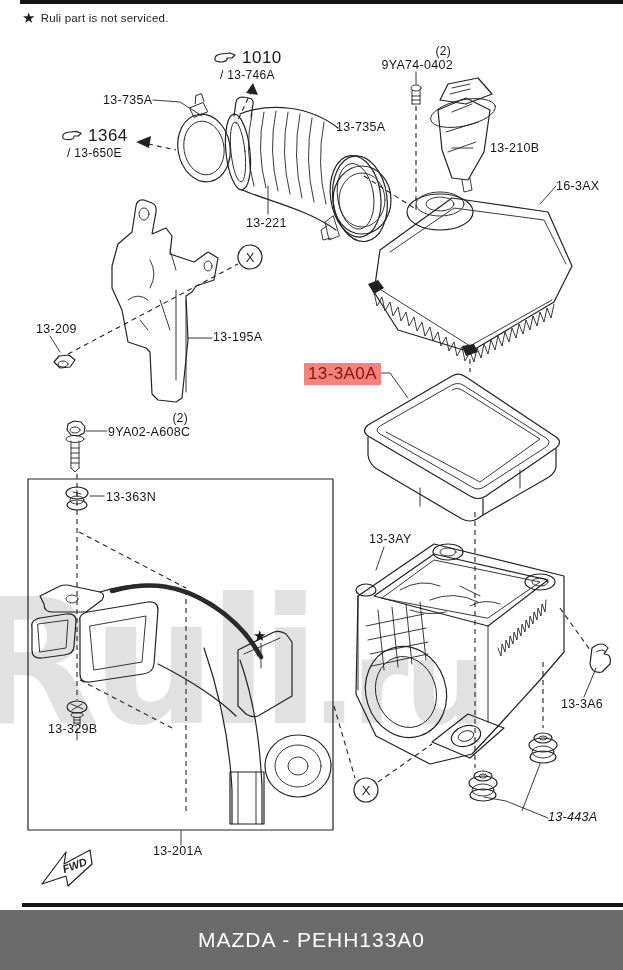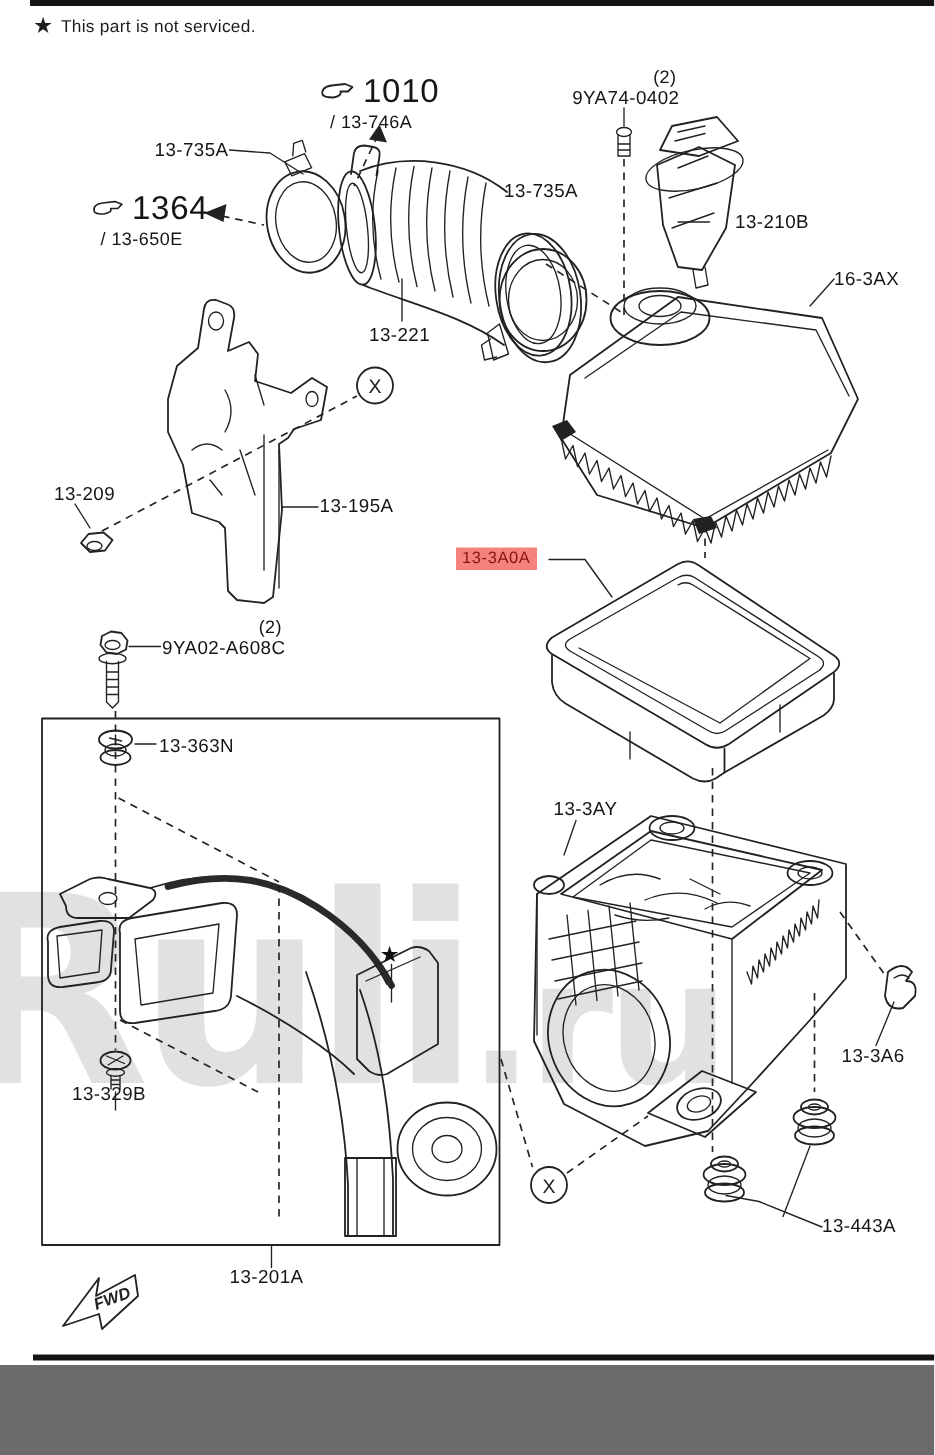--- a/index.html
+++ b/index.html
@@ -18,40 +18,40 @@
   svg.art{position:absolute;left:0;top:0;z-index:1;}
   .ln{fill:none;stroke:#222;stroke-width:1.2;stroke-linejoin:round;stroke-linecap:round;}
   .thin{stroke-width:.9;}
   .dsh{fill:none;stroke:#222;stroke-width:1.1;stroke-dasharray:5 4;stroke-linecap:butt;}
   .band{fill:none;stroke:#2a2a2a;stroke-width:4.5;stroke-linecap:round;}
   .blk{fill:#222;stroke:none;}
   .sym{font-family:"Liberation Sans",sans-serif;}
   .lbl{position:absolute;z-index:2;font-size:12.5px;letter-spacing:.3px;color:#161616;white-space:nowrap;}
   .lbl .qty{display:block;text-align:right;padding-right:2px;font-size:12px;}
   .lbl .sub{display:block;font-size:12px;}
-  .lbl-big{font-size:22px;letter-spacing:.5px;}
+  .lbl-big{font-size:17px;letter-spacing:.5px;}
   .lbl-row{display:flex;align-items:center;gap:4px;}
   .clampicon{flex:0 0 auto;}
-  .hl{background:#f4837c;color:#8c1210;padding:1px 4px 2px 4px;font-size:11px;letter-spacing:.4px;}
+  .hl{background:#f4837c;color:#8c1210;padding:1px 4px 2px 4px;font-size:17px;letter-spacing:.4px;}
   .ralign{text-align:right;}
   .footer{position:absolute;left:0;right:0;bottom:0;height:60px;background:#6b6b6b;z-index:3;
           display:flex;align-items:center;justify-content:center;gap:30px;}
   .footer span{color:#fff;font-size:21px;letter-spacing:1px;}
   .botline{position:absolute;left:22px;right:0;top:903px;height:4px;background:#141414;z-index:3;}
 </style>
 </head>
 <body>
 
 <div class="stage">
 
   <div class="topbar"></div>
 
   <div class="note">
     <span class="star">★</span>
-    <span>This part is not serviced.</span>
+    <span>Ruli part is not serviced.</span>
   </div>
 
   <div class="wm">
     <span class="big">Ruli</span><span class="small">.ru</span>
   </div>
 
   <svg class="art" width="623" height="910" viewBox="0 0 623 910">
 
     <g>
       <path class="ln" d="M234,116 l2,-14 q1,-5 7,-5 l6,1 q5,1 4,6 l-2,13"></path>
@@ -328,19 +328,20 @@
   <div class="lbl" style="left:106px;top:490px;">13-363N</div>
 
   <div class="lbl" style="left:369px;top:532px;">13-3AY</div>
 
   <div class="lbl" style="left:561px;top:697px;">13-3A6</div>
 
   <div class="lbl" style="left:48px;top:722px;">13-329B</div>
 
   <div class="lbl" style="left:153px;top:844px;">13-201A</div>
 
-  <div class="lbl" style="left:548px;top:810px;">13-443A</div>
+  <div class="lbl" style="left:548px;top:810px;font-style:italic;">13-443A</div>
 
   <div class="botline"></div>
   <div class="footer">
+    <span>MAZDA - PEHH133A0</span>
   </div>
 
 </div>
 
 </body></html>

